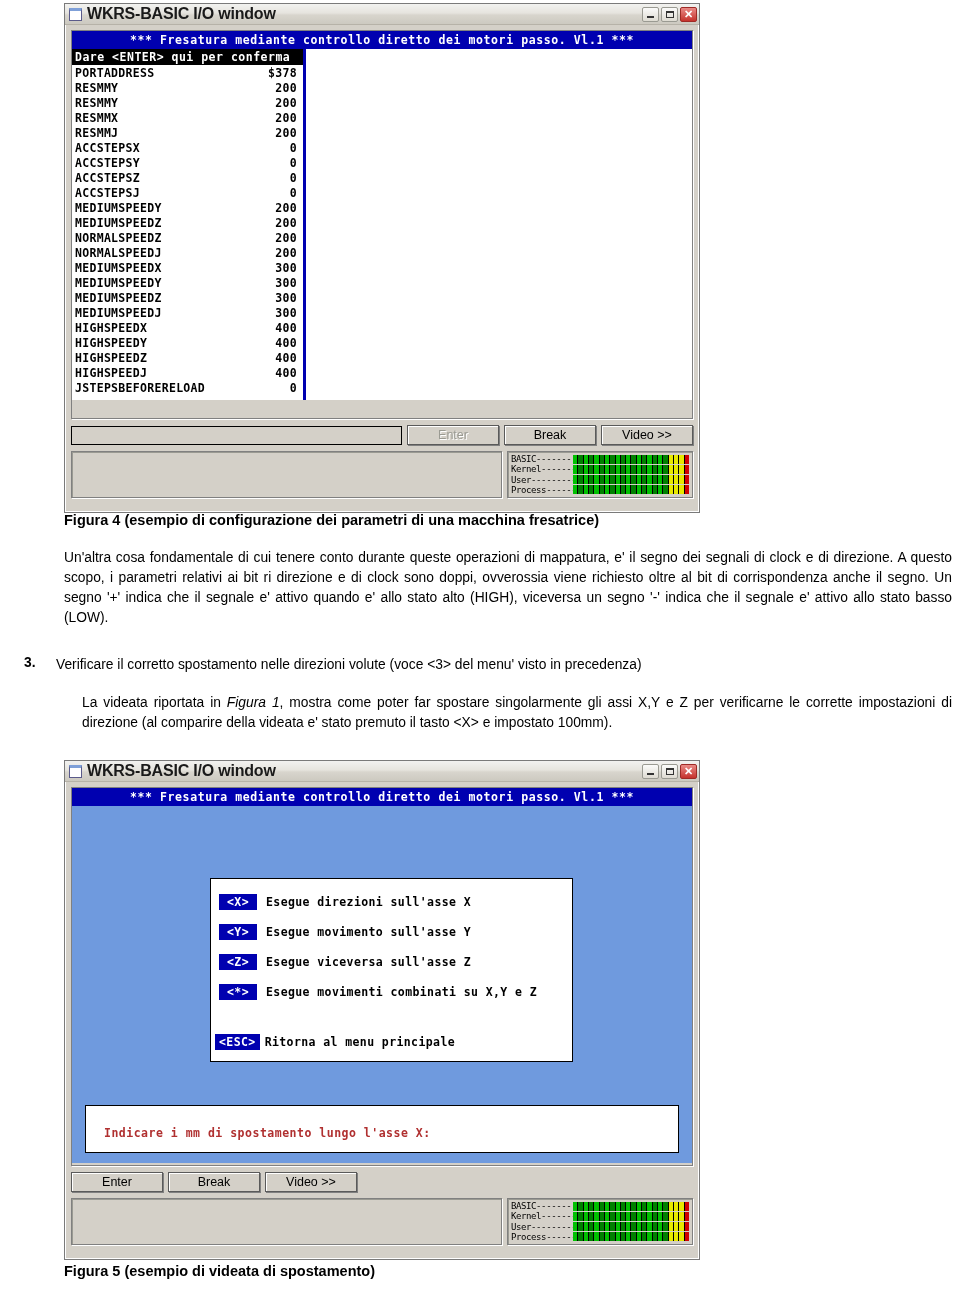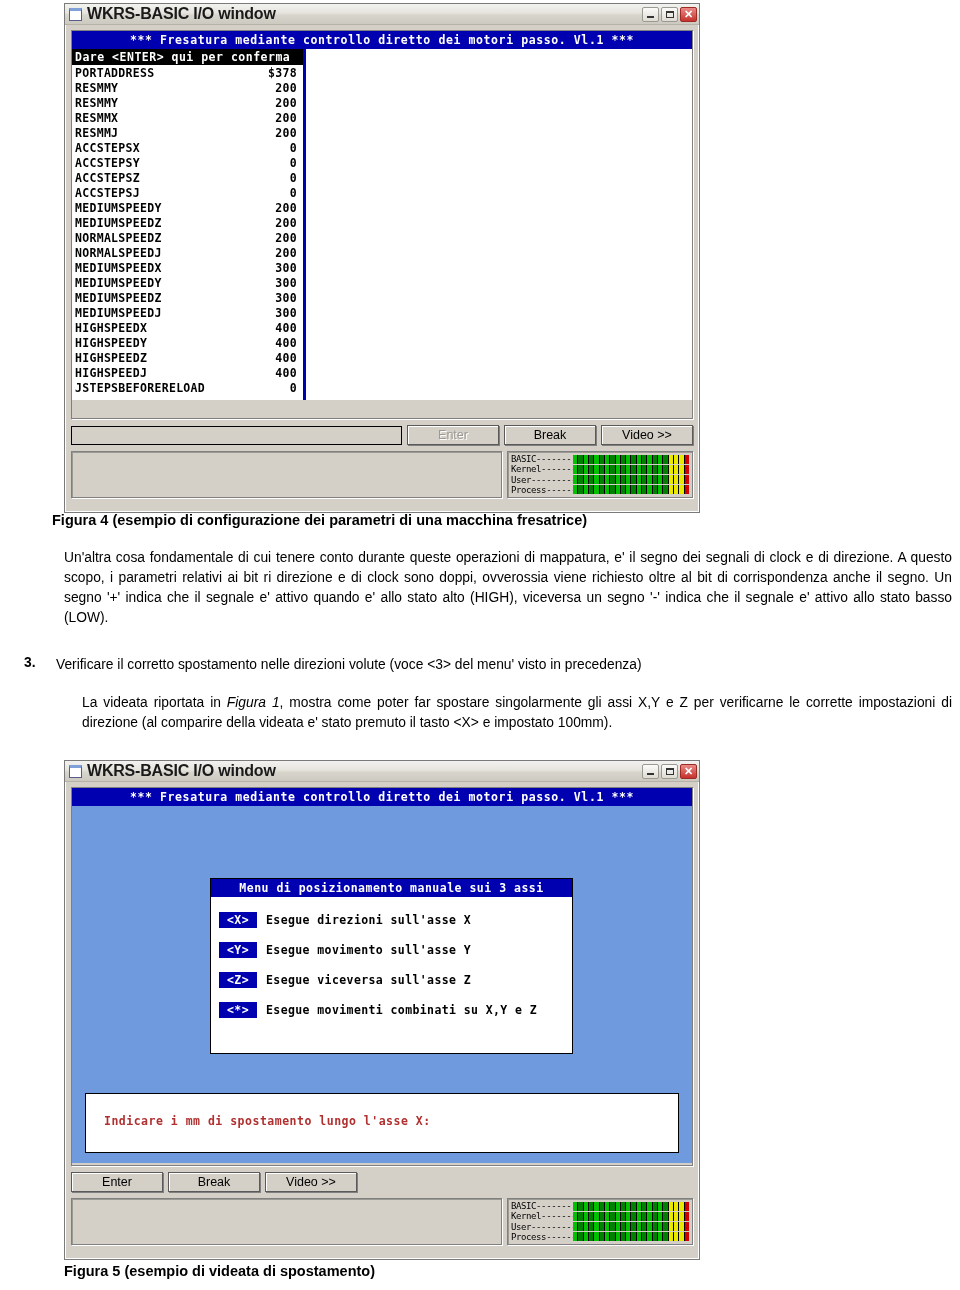--- a/index.html
+++ b/index.html
@@ -339,21 +339,21 @@
   }
   .menu-spacer { height: 22px; }
   .menu-item.esc { height: 26px; padding-left: 4px; }
   .menu-item.esc .key { min-width: 44px; margin-right: 5px; }
 
   .prompt-box {
     position: absolute;
     left: 13px;
     bottom: 10px;
     right: 13px;
-    height: 60px;
+    height: 48px;
     background: #ffffff;
     border: 1px solid #000000;
     box-sizing: border-box;
   }
   .prompt-text {
     font-family: "DejaVu Sans Mono", "Liberation Mono", monospace;
     font-size: 11.5px;
     letter-spacing: 0.5px;
     font-weight: bold;
     color: #b03030;
@@ -597,21 +597,21 @@
               <span class="seg" style="background: rgb(232, 232, 0);"></span>
               <span class="seg" style="background: rgb(208, 0, 0);"></span>
             </span>
           </div>
         </div>
     </div>
 
   </div>
 </div>
 
-<div class="caption" style="left:52px; top:512px;">Figura 4 (esempio di configurazione dei parametri di una macchina fresatrice)</div>
+<div class="caption" style="left:64px; top:512px;">Figura 4 (esempio di configurazione dei parametri di una macchina fresatrice)</div>
 
 <div class="para" style="left:64px; top:548px; width:888px;">Un'altra cosa fondamentale di cui tenere conto durante queste operazioni di mappatura, e' il segno dei segnali di clock e di direzione. A questo scopo, i parametri relativi ai bit ri direzione e di clock sono doppi, ovverossia viene richiesto oltre al bit di corrispondenza anche il segno. Un segno '+' indica che il segnale e' attivo quando e' allo stato alto (HIGH), viceversa un segno '-' indica che il segnale e' attivo allo stato basso (LOW).</div>
 
 <div class="numlabel" style="left:24px; top:655px;">3.</div>
 <div class="para" style="left:56px; top:655px; width:896px; text-align:left;">Verificare il corretto spostamento nelle direzioni volute (voce &lt;3&gt; del menu' visto in precedenza)</div>
 
 <div class="para" style="left:82px; top:693px; width:870px;">
   <span>La videata riportata in </span><span class="ital">Figura 1</span><span>, mostra come poter far spostare singolarmente gli assi X,Y e Z per verificarne le corrette impostazioni di direzione (al comparire della videata e' stato premuto il tasto &lt;X&gt; e impostato 100mm).</span>
 </div>
 
@@ -627,39 +627,42 @@
     </div>
   </div>
 
   <div class="win-body">
 
     <div class="term" style="height:379px;">
       <div class="term-header">*** Fresatura mediante controllo diretto dei motori passo. Vl.1 ***</div>
 
       <div class="w2-main" style="height:357px;">
         <div class="menu-box">
-          <div class="menu-title">Menu di posizionamento manuale sui 3 assi</div>
           <div class="menu-items" id="w2-menu">
               <div class="menu-item">
                 <span class="key">&lt;X&gt;</span>
                 <span>Esegue direzioni sull'asse X</span>
               </div>
               <div class="menu-item">
                 <span class="key">&lt;Y&gt;</span>
                 <span>Esegue movimento sull'asse Y</span>
               </div>
               <div class="menu-item">
                 <span class="key">&lt;Z&gt;</span>
                 <span>Esegue viceversa sull'asse Z</span>
               </div>
               <div class="menu-item">
                 <span class="key">&lt;*&gt;</span>
                 <span>Esegue movimenti combinati su X,Y e Z</span>
               </div>
               <div class="menu-spacer"></div>
+              <div class="menu-item esc">
+                <span class="key">&lt;ESC&gt;</span>
+                <span>Ritorna al menu principale</span>
+              </div>
             </div>
         </div>
 
         <div class="prompt-box">
           <div class="prompt-text">Indicare i mm di spostamento lungo l'asse X:</div>
         </div>
       </div>
     </div>
 
     <div class="btnrow">

